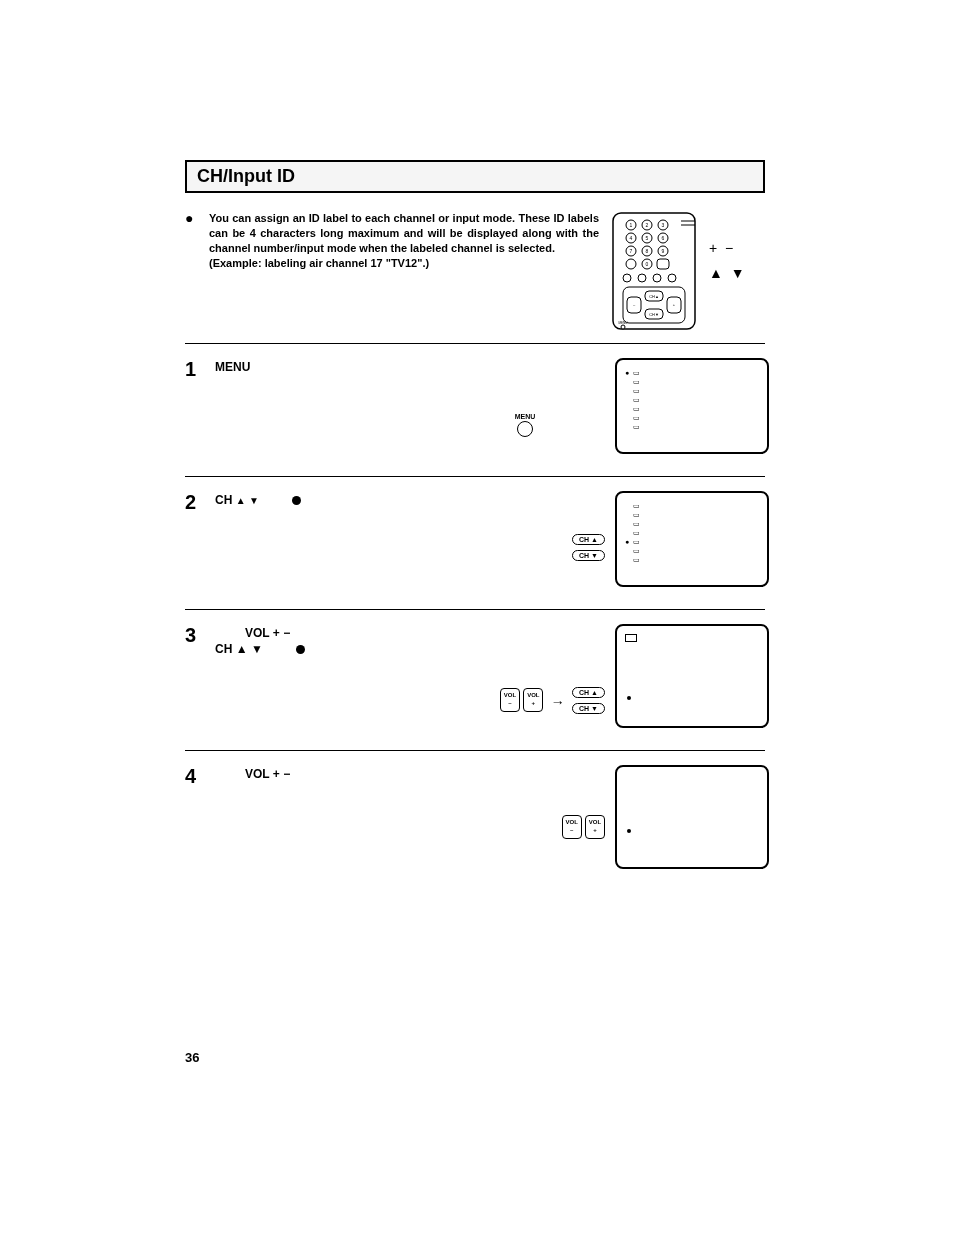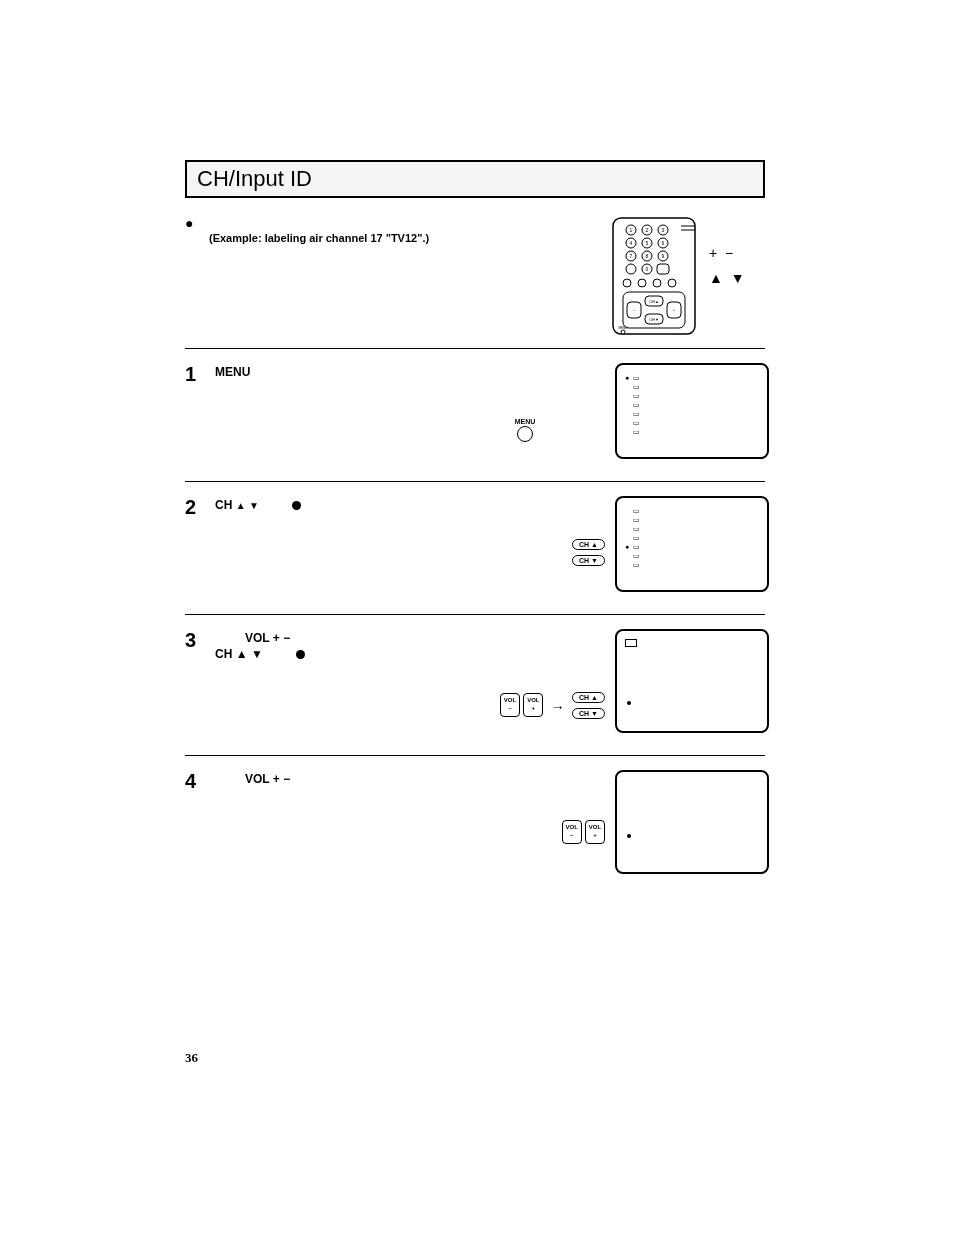--- a/index.html
+++ b/index.html
@@ -19,22 +19,22 @@
   .content {
     position: absolute;
     left: 185px;
     top: 160px;
     width: 580px;
   }
   .title-bar {
     border: 2px solid #000;
     background: #f5f5f5;
     padding: 4px 10px;
-    font-size: 22px;
-    font-weight: normal;
+    font-size: 18px;
+    font-weight: bold;
     margin-bottom: 18px;
   }
   .intro-row {
     display: flex;
     align-items: flex-start;
     gap: 10px;
   }
   .bullet-col {
     width: 14px;
     font-size: 14px;
@@ -154,39 +154,38 @@
     border-radius: 50%;
     vertical-align: middle;
     margin-left: 30px;
   }
   .page-num {
     position: absolute;
     left: 185px;
     top: 1050px;
     font-weight: bold;
     font-size: 13px;
-    font-family: Liberation Serif, serif;
   }
   .small-dot {
     width:4px; height:4px; background:#000; border-radius:50%;
     position:absolute;
   }
 </style>
 </head>
 <body>
 
 <div class="page">
   <div class="content">
 
     <div class="title-bar">CH/Input ID</div>
 
     <div class="intro-row">
       <div class="bullet-col">●</div>
       <div class="intro-text">
-        <br>
+        <span>You can assign an ID label to each channel or input mode. These ID labels can be 4 characters long maximum and will be displayed along with the channel number/input mode when the labeled channel is selected.</span><br>
         <span>(Example: labeling air channel 17 "TV12".)</span>
       </div>
 
       <svg class="remote-svg" viewBox="0 0 90 120">
         <rect x="4" y="2" width="82" height="116" rx="8" fill="#fff" stroke="#000" stroke-width="1.5"></rect>
 
         <g stroke="#000" stroke-width="1" fill="#fff">
           <circle cx="22" cy="14" r="5"></circle>
             <circle cx="38" cy="14" r="5"></circle>
             <circle cx="54" cy="14" r="5"></circle>

